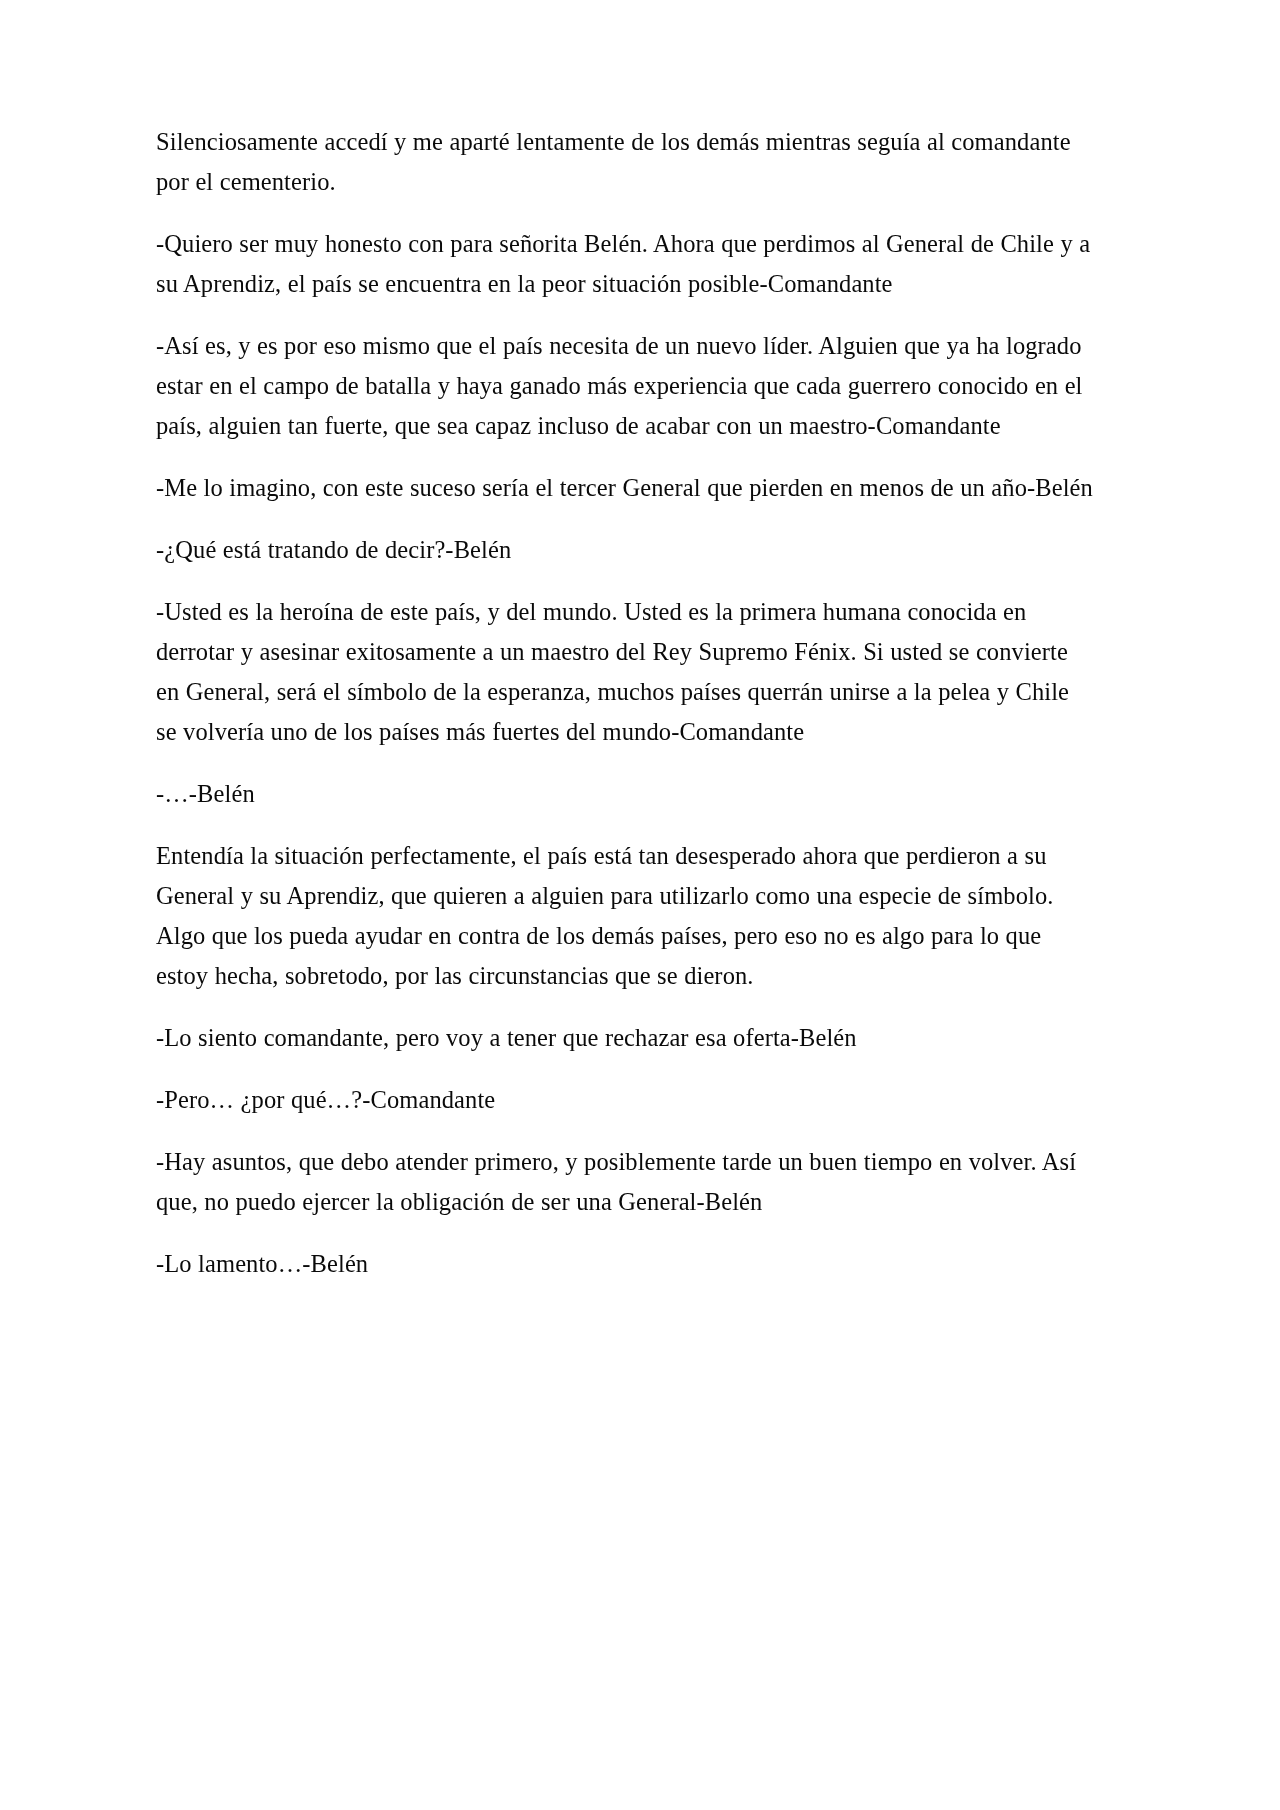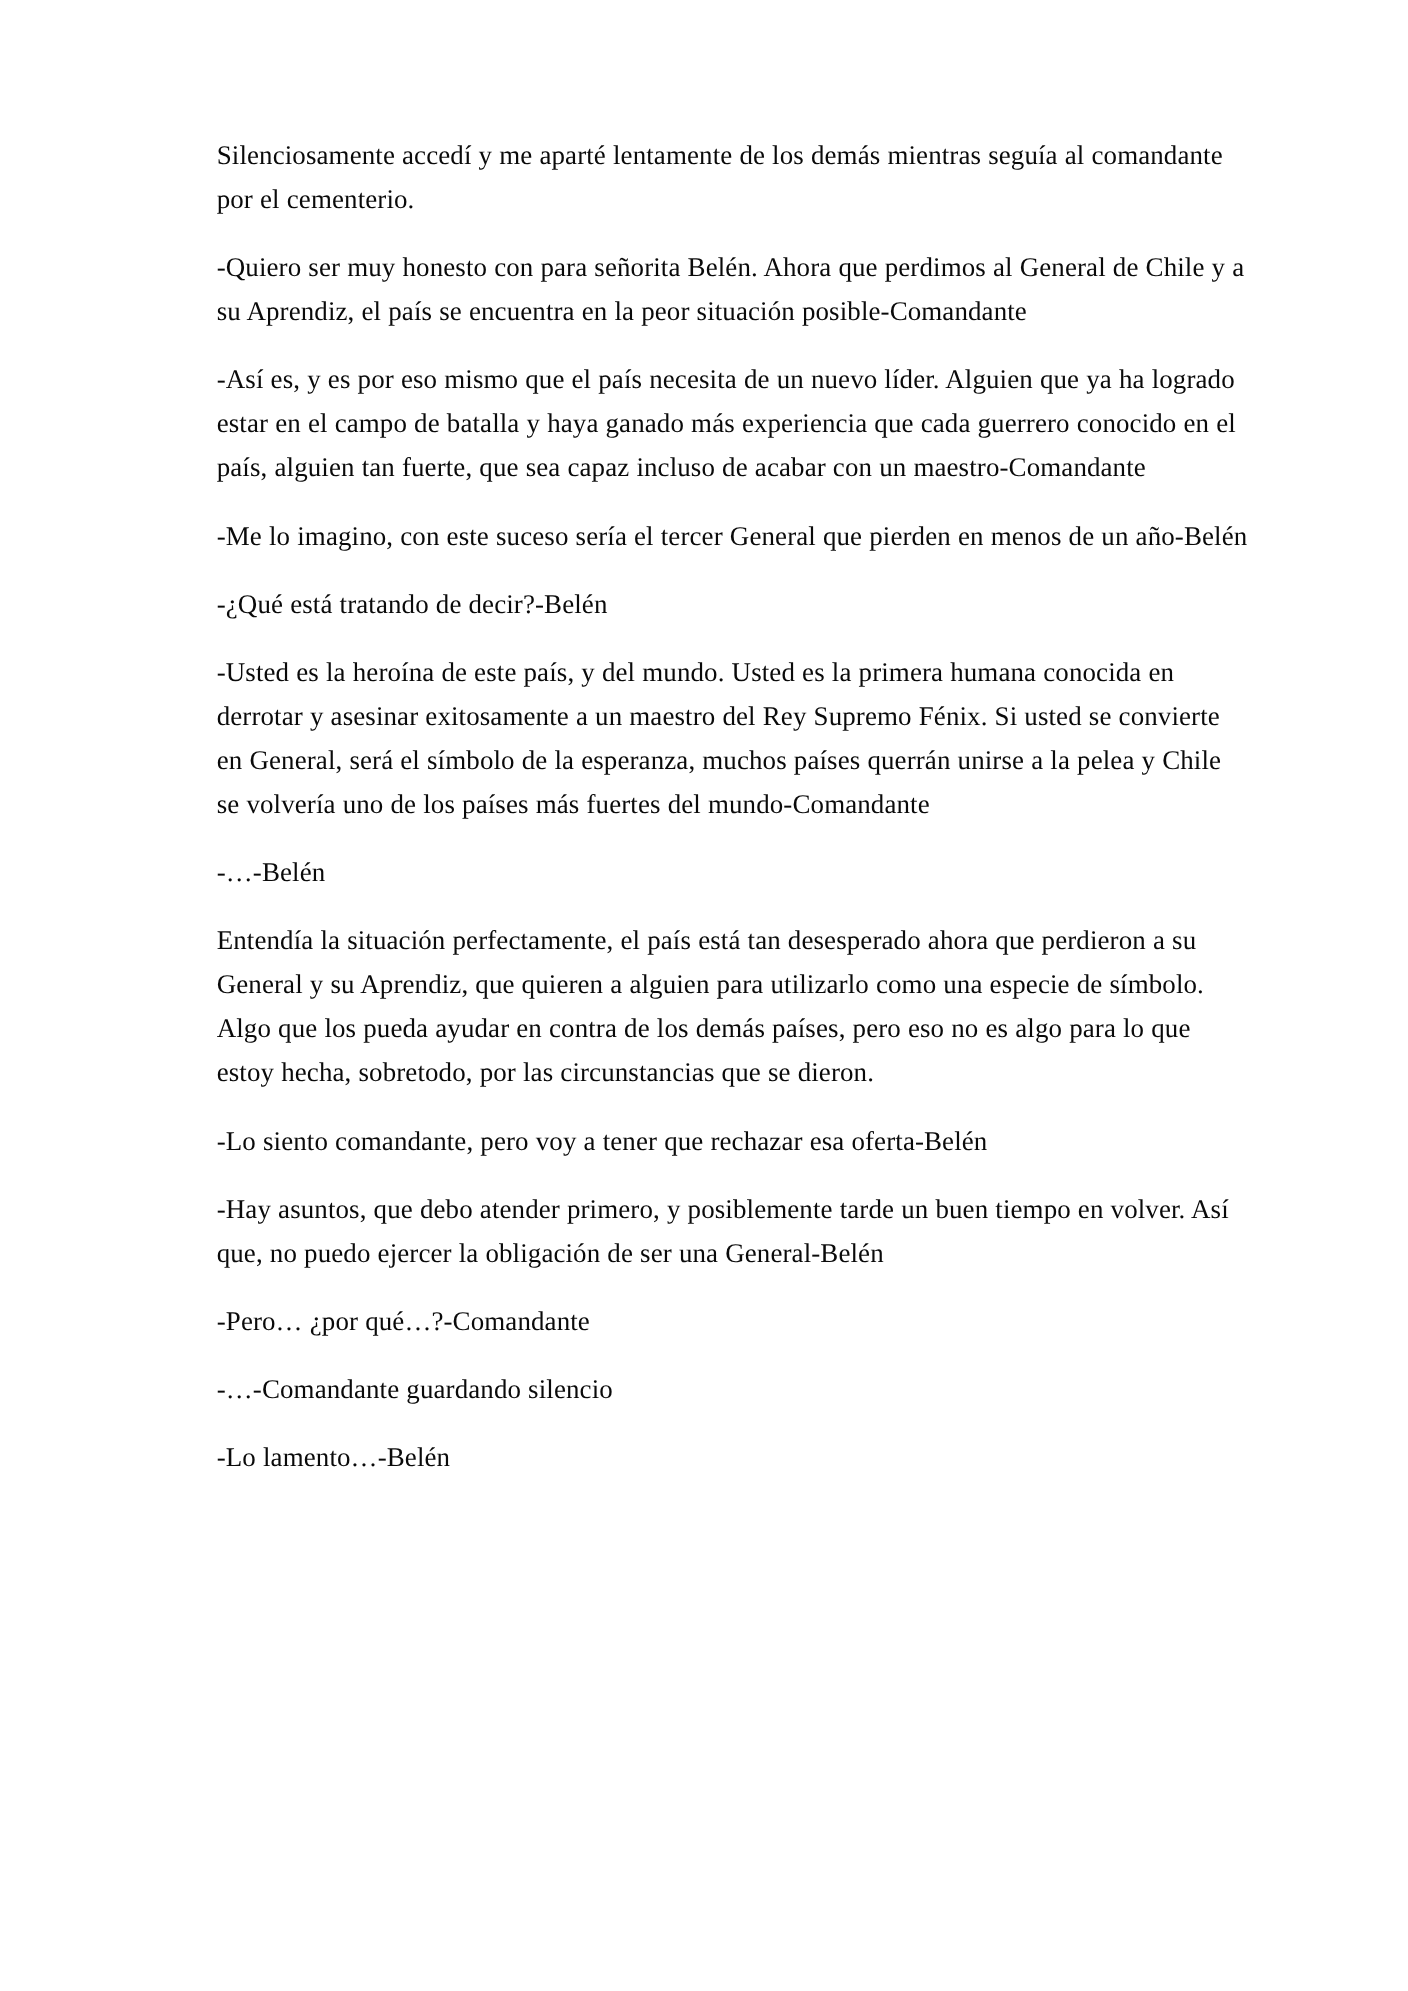--- a/index.html
+++ b/index.html
@@ -18,21 +18,20 @@
     height: 1810px;
     background: #ffffff;
     box-sizing: border-box;
     overflow: hidden;
   }
   .text-column {
     position: absolute;
     left: 156px;
     top: 122px;
     width: 940px;
-    margin-left: 41px;
   }
   .para {
     font-size: 24.5px;
     line-height: 40px;
     text-align: left;
     margin: 0 0 22px 0;
     color: #0a0a0a;
     letter-spacing: 0.1px;
     word-spacing: 0.2px;
     -webkit-font-smoothing: antialiased;
@@ -48,18 +47,17 @@
   <div class="text-column">
     <p class="para">Silenciosamente accedí y me aparté lentamente de los demás mientras seguía al comandante por el cementerio.</p>
     <p class="para">-Quiero ser muy honesto con para señorita Belén. Ahora que perdimos al General de Chile y a su Aprendiz, el país se encuentra en la peor situación posible-Comandante</p>
     <p class="para">-Así es, y es por eso mismo que el país necesita de un nuevo líder. Alguien que ya ha logrado estar en el campo de batalla y haya ganado más experiencia que cada guerrero conocido en el país, alguien tan fuerte, que sea capaz incluso de acabar con un maestro-Comandante</p>
     <p class="para">-Me lo imagino, con este suceso sería el tercer General que pierden en menos de un año-Belén</p>
     <p class="para">-¿Qué está tratando de decir?-Belén</p>
     <p class="para">-Usted es la heroína de este país, y del mundo. Usted es la primera humana conocida en derrotar y asesinar exitosamente a un maestro del Rey Supremo Fénix. Si usted se convierte en General, será el símbolo de la esperanza, muchos países querrán unirse a la pelea y Chile se volvería uno de los países más fuertes del mundo-Comandante</p>
     <p class="para">-…-Belén</p>
     <p class="para">Entendía la situación perfectamente, el país está tan desesperado ahora que perdieron a su General y su Aprendiz, que quieren a alguien para utilizarlo como una especie de símbolo. Algo que los pueda ayudar en contra de los demás países, pero eso no es algo para lo que estoy hecha, sobretodo, por las circunstancias que se dieron.</p>
     <p class="para">-Lo siento comandante, pero voy a tener que rechazar esa oferta-Belén</p>
+    <p class="para">-Pero… ¿por qué…?-Comandante</p>
     <p class="para">-Hay asuntos, que debo atender primero, y posiblemente tarde un buen tiempo en volver. Así que, no puedo ejercer la obligación de ser una General-Belén</p>
-    <p class="para">-Pero… ¿por qué…?-Comandante</p>
-    <p class="para">-…-Comandante guardando silencio</p>
     <p class="para">-Lo lamento…-Belén</p>
   </div>
 </div>
 
 </body></html>

